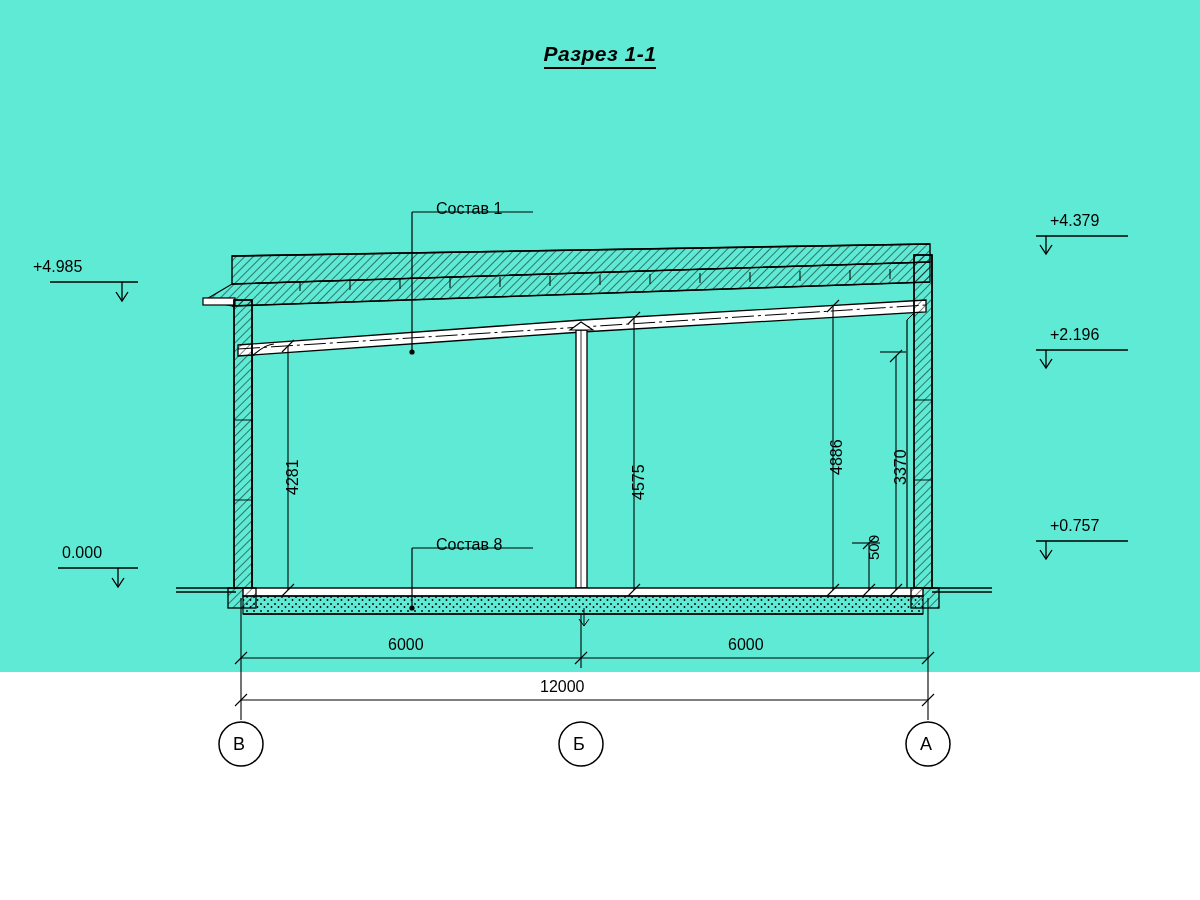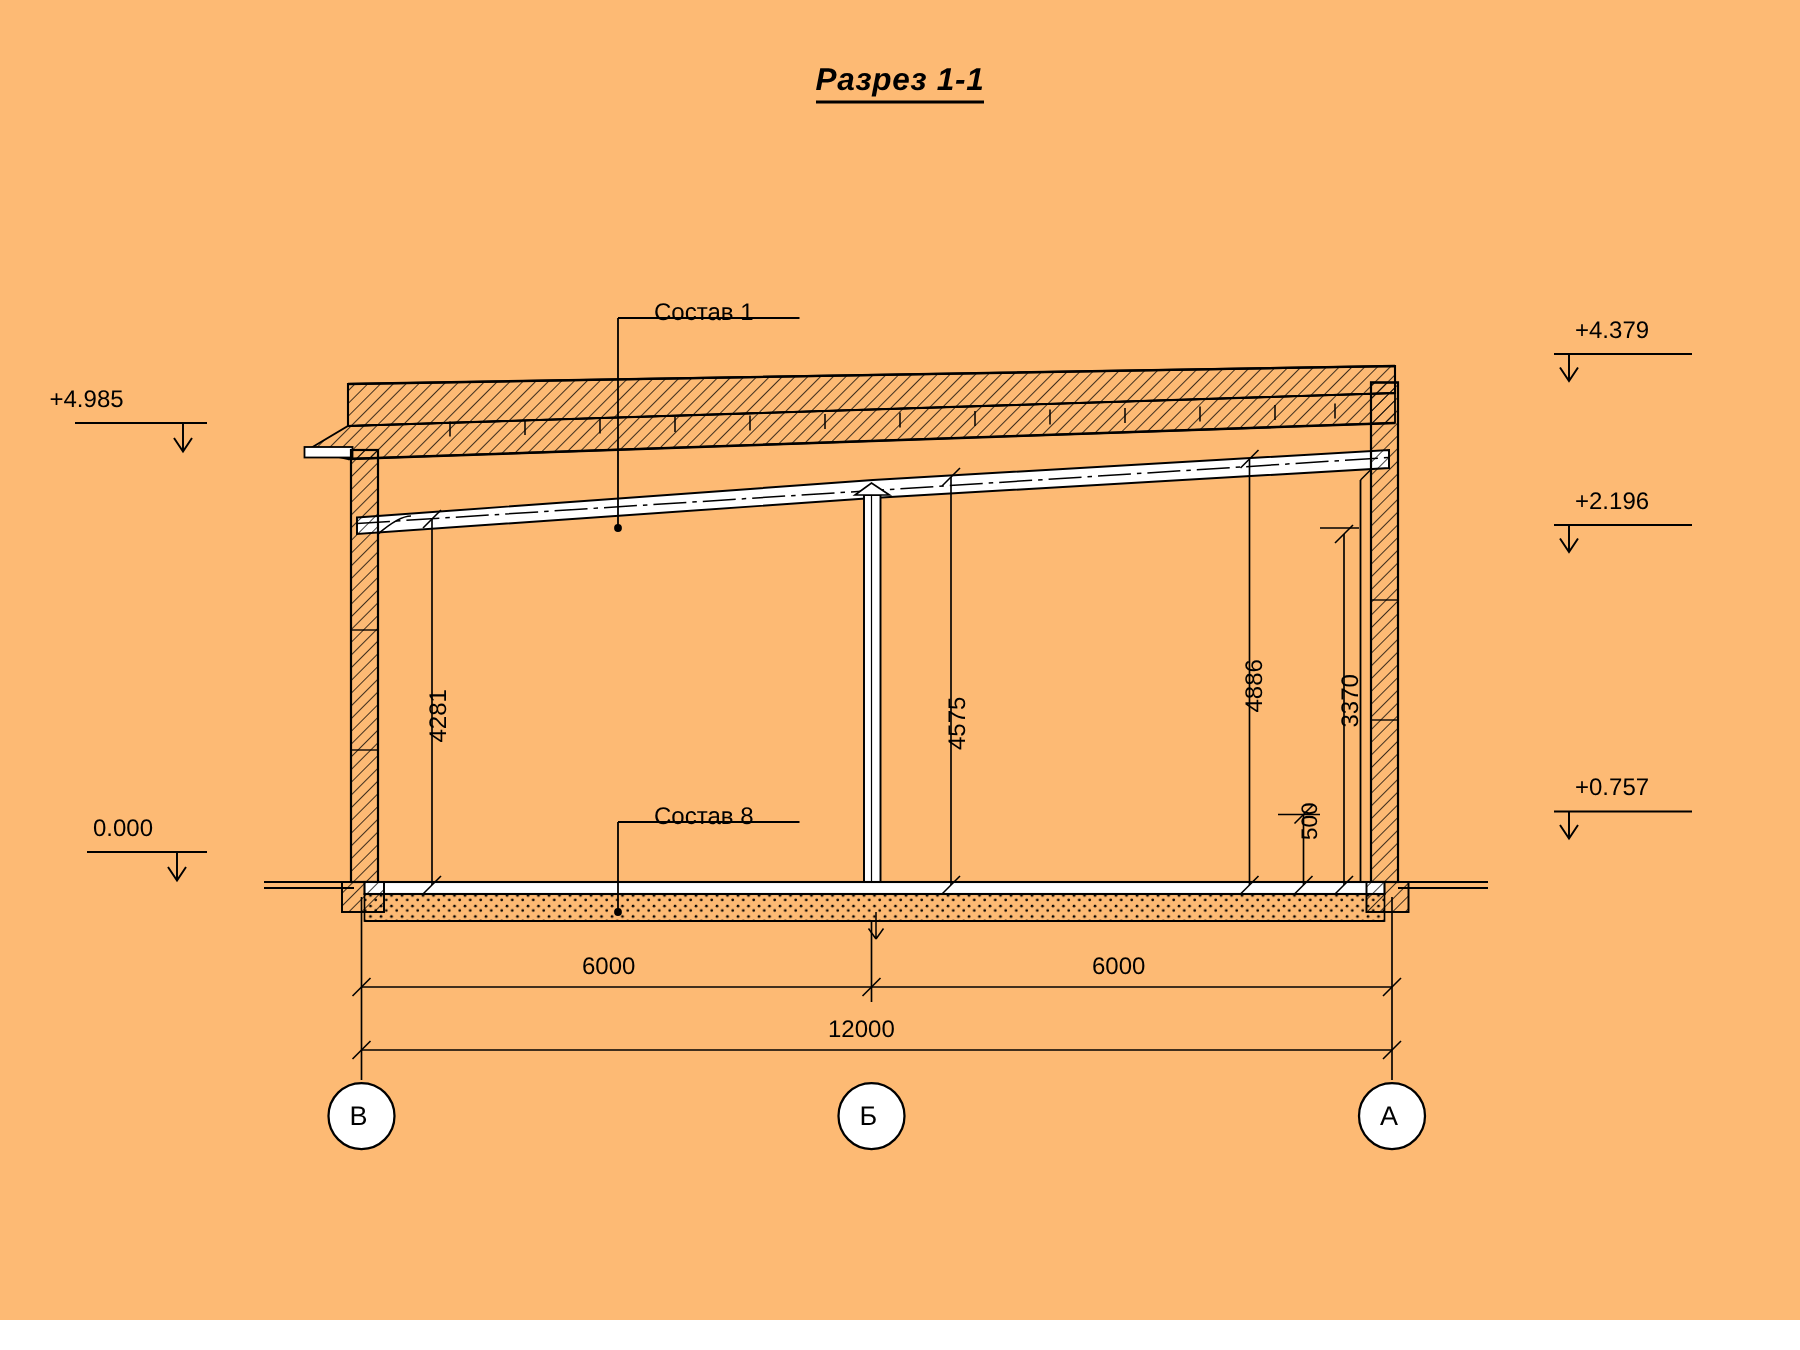--- a/index.html
+++ b/index.html
@@ -10,22 +10,22 @@
   body {
     width: 1200px;
     height: 900px;
     font-family: "Liberation Sans", sans-serif;
     color: #000000;
     overflow: hidden;
   }
   #sheet {
     position: relative;
     width: 1200px;
-    height: 880px;
-    background: #fdba74;
+    height: 672px;
+    background: #5eead4;
   }
   .title {
     position: absolute;
     left: 0;
     top: 42px;
     width: 1200px;
     text-align: center;
     font-size: 21px;
     font-style: italic;
     font-weight: bold;
@@ -271,19 +271,19 @@
   <div class="lbl" style="left:1050px; top:517px;">+0.757</div>
 
   <div class="lbl-v" style="left:284px; top:495px;">4281</div>
   <div class="lbl-v" style="left:630px; top:500px;">4575</div>
   <div class="lbl-v" style="left:828px; top:475px;">4886</div>
   <div class="lbl-v" style="left:892px; top:485px;">3370</div>
   <div class="lbl-v lbl-sm" style="left:865px; top:560px;">500</div>
 
   <div class="lbl" style="left:388px; top:636px;">6000</div>
   <div class="lbl" style="left:728px; top:636px;">6000</div>
-  <div class="lbl" style="left:552px; top:678px;">12000</div>
+  <div class="lbl" style="left:540px; top:678px;">12000</div>
 
   <div class="lbl" style="left:233px; top:734px; font-size:18px;">В</div>
   <div class="lbl" style="left:573px; top:734px; font-size:18px;">Б</div>
   <div class="lbl" style="left:920px; top:734px; font-size:18px;">А</div>
 
 </div>
 
 </body></html>

